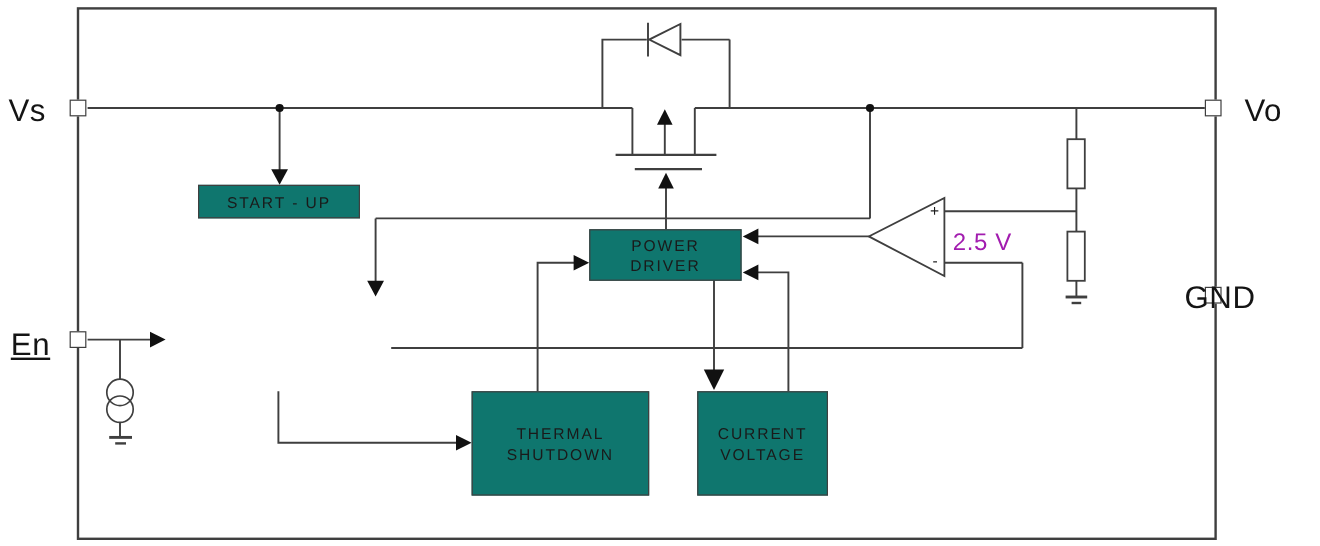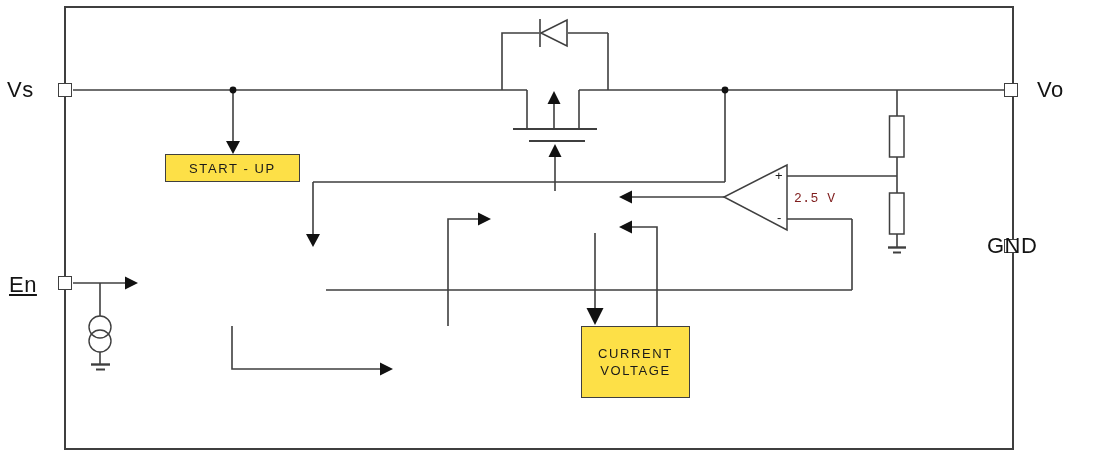--- a/index.html
+++ b/index.html
@@ -6,30 +6,30 @@
   #stage{
     position:relative;width:1100px;height:455px;background:#fff;overflow:hidden;
     font-family:"Liberation Sans","DejaVu Sans",sans-serif;
   }
   #wires{position:absolute;left:0;top:0;}
   .pin-square{
     position:absolute;width:12px;height:12px;background:#fff;
     border:1.6px solid #3f3f3f;box-sizing:content-box;
   }
   .pin-label{
-    position:absolute;font-size:22px;color:#141414;letter-spacing:0.5px;
+    position:absolute;font-size:26px;color:#141414;letter-spacing:0.5px;
   }
   .block{
-    position:absolute;background:#fde047;border:1.6px solid #3f3f3f;box-sizing:border-box;
+    position:absolute;background:#0f766e;border:1.6px solid #3f3f3f;box-sizing:border-box;
     display:flex;flex-direction:column;align-items:center;justify-content:center;
     font-size:13px;line-height:17px;color:#1a1a1a;letter-spacing:1.6px;text-align:center;
     white-space:nowrap;
   }
   .amp-sign{position:absolute;font-size:13px;color:#1a1a1a;line-height:13px;}
-  .ref-label{position:absolute;font-size:13px;color:#7f1d1d;letter-spacing:0.5px;font-family:Liberation Mono, monospace;}
+  .ref-label{position:absolute;font-size:20px;color:#a21caf;letter-spacing:0.5px;}
 </style>
 </head>
 <body>
 
 <div id="stage">
 
   <svg id="wires" width="1100" height="455" viewBox="0 0 1100 455">
     <g stroke="#3f3f3f" stroke-width="1.6" fill="none">
 
       <rect x="65" y="7" width="948" height="442" stroke-width="2"></rect>
@@ -108,23 +108,31 @@
   <div class="pin-label" style="left:7px;top:77px;">Vs</div>
   <div class="pin-label" style="left:9px;top:272px;text-decoration:underline;">En</div>
   <div class="pin-label" style="left:1037px;top:77px;">Vo</div>
   <div class="pin-label" style="left:987px;top:233px;">GND</div>
 
   <div class="block" style="left:165px;top:154px;width:135px;height:28px;">
     <span>START - UP</span>
   </div>
 
 
+  <div class="block" style="left:491px;top:191px;width:127px;height:43px;">
+    <span>POWER</span>
+    <span>DRIVER</span>
+  </div>
 
+  <div class="block" style="left:393px;top:326px;width:148px;height:87px;">
+    <span>THERMAL</span>
+    <span>SHUTDOWN</span>
+  </div>
 
-  <div class="block" style="left:581px;top:326px;width:109px;height:72px;">
+  <div class="block" style="left:581px;top:326px;width:109px;height:87px;">
     <span>CURRENT</span>
     <span>VOLTAGE</span>
   </div>
 
   <div class="amp-sign" style="left:775px;top:169px;">+</div>
   <div class="amp-sign" style="left:777px;top:211px;">-</div>
   <div class="ref-label" style="left:794px;top:191px;">2.5 V</div>
 
 </div>
 

